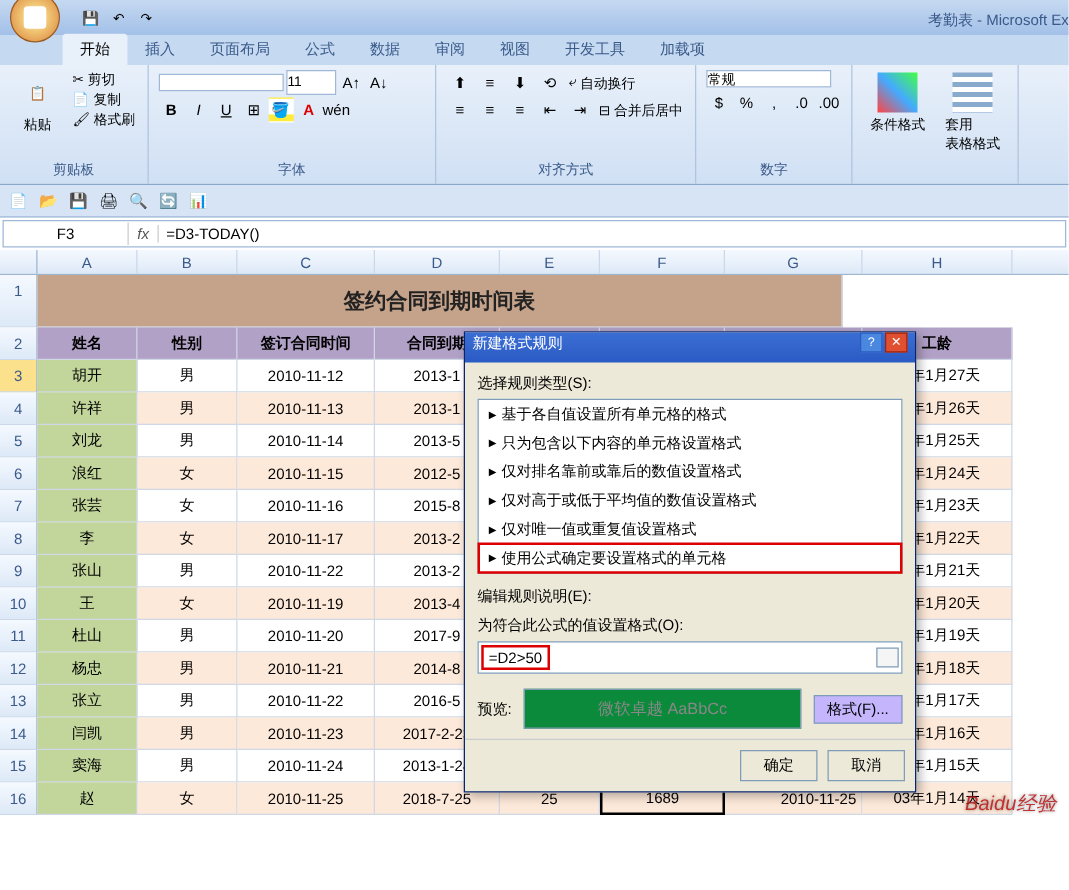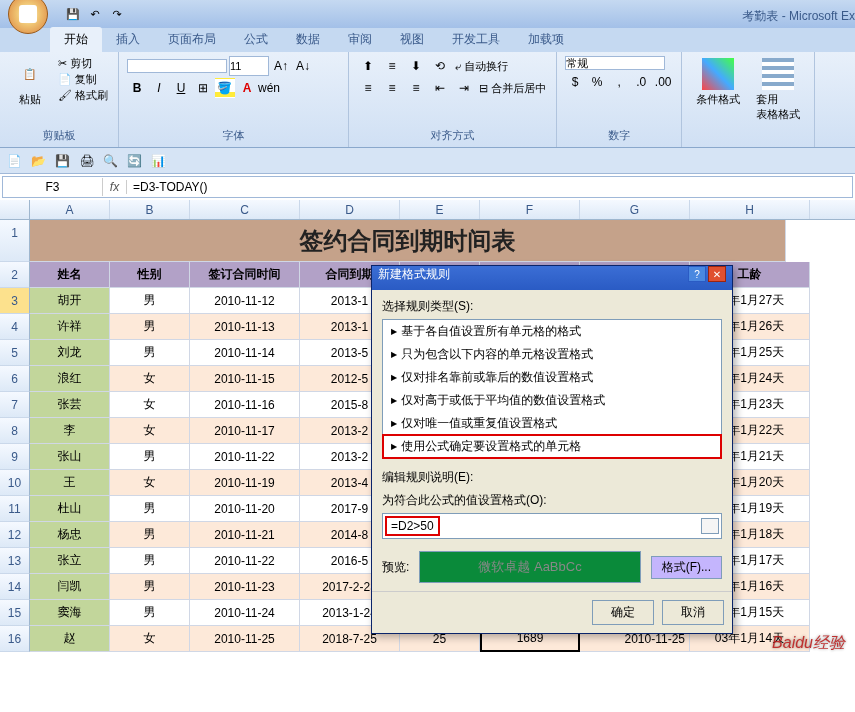--- a/index.html
+++ b/index.html
@@ -50,21 +50,21 @@
 .rows { }
 .row { display: flex; height: 26px; }
 .rownum { width: 30px; background: linear-gradient(#f5f9ff,#dde9f7); border-right:1px solid #9eb6ce; border-bottom:1px solid #cad8ea; text-align:center; font-size:12px; line-height:26px; color:#3a5a8a; }
 .rownum.sel { background:#fce18d; }
 .cell { border-right:1px solid #d0d7e5; border-bottom:1px solid #d0d7e5; font-size:12px; text-align:center; display:flex; align-items:center; justify-content:center; overflow:hidden; white-space:nowrap; }
 
 
 .cA{width:80px;} .cB{width:80px;} .cC{width:110px;} .cD{width:100px;} .cE{width:80px;} .cF{width:100px;} .cG{width:110px;} .cH{width:120px;}
 
 .title-row .cell { background:#c5a28a; }
-.title-merge { width:756px; font-size:24px; font-weight:bold; color:#222; }
+.title-merge { width:644px; font-size:17px; font-weight:bold; color:#222; }
 .header-row .cell { background:#b2a1c7; color:#000; font-weight:bold; }
 .name-col { background:#c2d69b; }
 .striped { background:#fde9d9; }
 .selected-col { border-left:2px solid #000; border-right:2px solid #000; }
 .selected-bottom { border-bottom:2px solid #000; }
 
 
 .dialog { position:absolute; left:371px; top:265px; width:362px; background:#ece9d8; border:1px solid #0a246a; box-shadow:3px 3px 8px rgba(0,0,0,0.3); z-index:100; }
 .dlg-title { height:24px; background:linear-gradient(#3b6ed5,#2a5bc4); color:#fff; display:flex; align-items:flex-start; padding:0 6px; font-size:12px; justify-content:space-between; }
 .dlg-close-btns { display:flex; gap:2px; }

